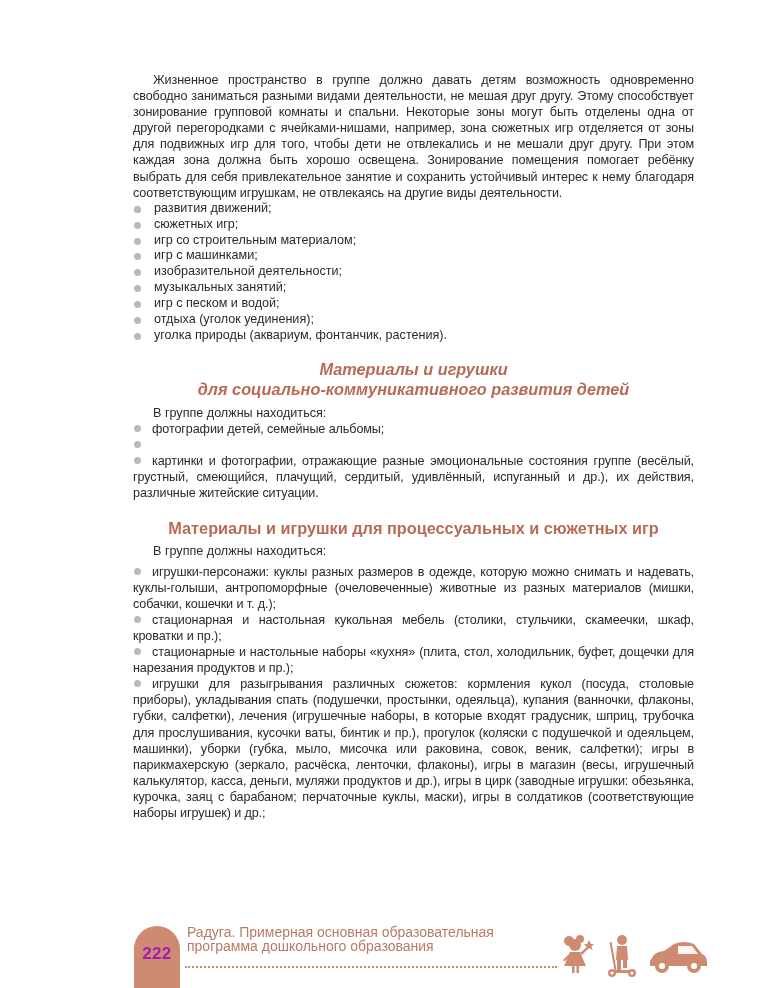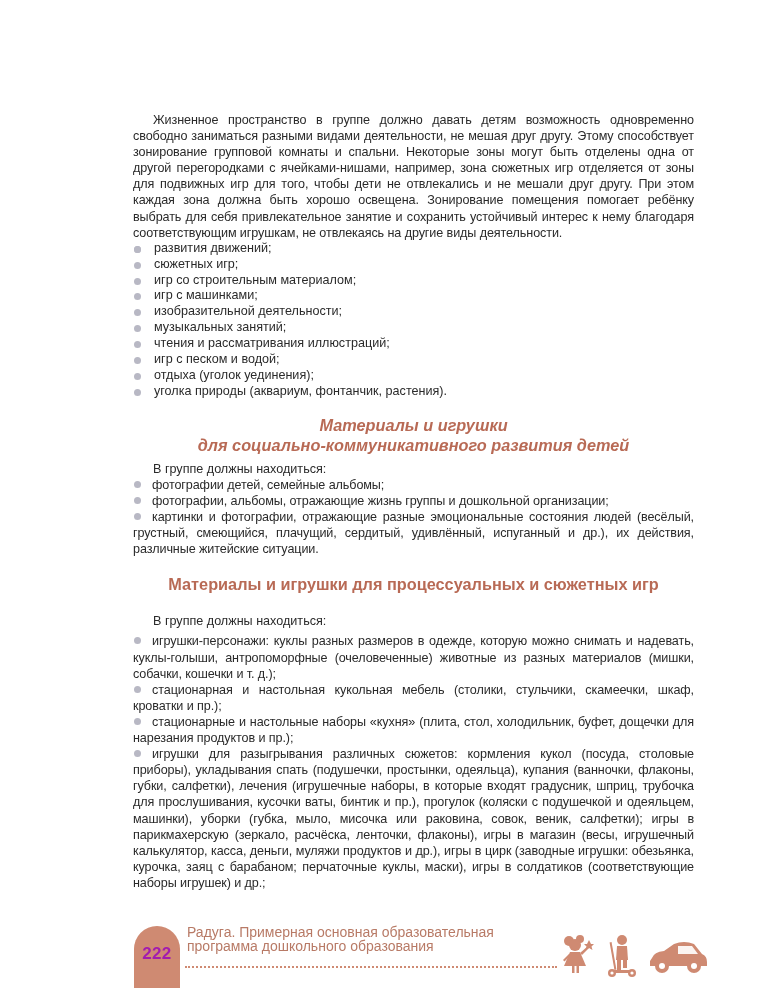--- a/index.html
+++ b/index.html
@@ -21,21 +21,21 @@
       top: 72px;
       width: 561px;
     }
     .p {
       font-size: 12.6px;
       line-height: 16.1px;
       text-align: justify;
       margin: 0;
       letter-spacing: -0.1px;
     }
-    .indent { text-indent: 20px; margin-top: 40px; }
+    .indent { text-indent: 20px; }
     .intro {
       font-size: 12.6px;
       line-height: 16.1px;
       margin: 0;
       padding-left: 20px;
     }
     ul.zones {
       list-style: none;
       margin: 0;
       padding: 0;
@@ -81,21 +81,21 @@
     }
     .heading {
       color: #b86a55;
       font-weight: bold;
       font-size: 16.3px;
       line-height: 20px;
       text-align: center;
       margin: 0;
     }
     .h-social { margin-top: 15px; margin-bottom: 6px; font-style: italic; }
-    .h-plot { margin-top: 17px; margin-bottom: 19px; }
+    .h-plot { margin-top: 17px; margin-bottom: 5px; }
     .spacer6 { height: 4px; }
 
     
     .footer-tab {
       position: absolute;
       left: 134px;
       top: 926px;
       width: 46px;
       height: 62px;
       background: #cf8a72;
@@ -147,35 +147,34 @@
   <p class="p indent">Жизненное пространство в группе должно давать детям возможность одновременно свободно заниматься разными видами деятельности, не мешая друг другу. Этому способствует зонирование групповой комнаты и спальни. Некоторые зоны могут быть отделены одна от другой перегородками с ячейками-нишами, например, зона сюжетных игр отделяется от зоны для подвижных игр для того, чтобы дети не отвлекались и не мешали друг другу. При этом каждая зона должна быть хорошо освещена. Зонирование помещения помогает ребёнку выбрать для себя привлекательное занятие и сохранить устойчивый интерес к нему благодаря соответствующим игрушкам, не отвлекаясь на другие виды деятельности.</p>
 
   <ul class="zones">
     <li><span class="bullet"></span></li>
     <li><span class="bullet"></span><span>развития движений;</span></li>
     <li><span class="bullet"></span><span>сюжетных игр;</span></li>
     <li><span class="bullet"></span><span>игр со строительным материалом;</span></li>
     <li><span class="bullet"></span><span>игр с машинками;</span></li>
     <li><span class="bullet"></span><span>изобразительной деятельности;</span></li>
     <li><span class="bullet"></span><span>музыкальных занятий;</span></li>
-    <li><span class="bullet"></span><span>чтения и рассматривания иллюстраций;</span></li>
     <li><span class="bullet"></span><span>игр с песком и водой;</span></li>
     <li><span class="bullet"></span><span>отдыха (уголок уединения);</span></li>
     <li><span class="bullet"></span><span>уголка природы (аквариум, фонтанчик, растения).</span></li>
   </ul>
 
   <h2 class="heading h-social">
     <span>Материалы и игрушки</span><br>
     <span>для социально-коммуникативного развития детей</span>
   </h2>
   <p class="intro">В группе должны находиться:</p>
   <ul class="runin">
     <li><span class="inline-bullet"></span><span>фотографии детей, семейные альбомы;</span></li>
-    <li><span class="inline-bullet"></span><span>фотографии, альбомы, отражающие жизнь группы и дошкольной организации;</span></li>
-    <li><span class="inline-bullet"></span><span>картинки и фотографии, отражающие разные эмоциональные состояния людей (весёлый, грустный, смеющийся, плачущий, сердитый, удивлённый, испуганный и др.), их действия, различные житейские ситуации.</span></li>
+    <li><span class="inline-bullet"></span></li>
+    <li><span class="inline-bullet"></span><span>картинки и фотографии, отражающие разные эмоциональные состояния группе (весёлый, грустный, смеющийся, плачущий, сердитый, удивлённый, испуганный и др.), их действия, различные житейские ситуации.</span></li>
   </ul>
 
   <h2 class="heading h-plot">Материалы и игрушки для процессуальных и сюжетных игр</h2>
   <p class="intro">В группе должны находиться:</p>
   <div class="spacer6"></div>
   <ul class="runin">
     <li><span class="inline-bullet"></span><span>игрушки-персонажи: куклы разных размеров в одежде, которую можно снимать и надевать, куклы-голыши, антропоморфные (очеловеченные) животные из разных материалов (мишки, собачки, кошечки и т. д.);</span></li>
     <li><span class="inline-bullet"></span><span>стационарная и настольная кукольная мебель (столики, стульчики, скамеечки, шкаф, кроватки и пр.);</span></li>
     <li><span class="inline-bullet"></span><span>стационарные и настольные наборы «кухня» (плита, стол, холодильник, буфет, дощечки для нарезания продуктов и пр.);</span></li>
     <li><span class="inline-bullet"></span><span>игрушки для разыгрывания различных сюжетов: кормления кукол (посуда, столовые приборы), укладывания спать (подушечки, простынки, одеяльца), купания (ванночки, флаконы, губки, салфетки), лечения (игрушечные наборы, в которые входят градусник, шприц, трубочка для прослушивания, кусочки ваты, бинтик и пр.), прогулок (коляски с подушечкой и одеяльцем, машинки), уборки (губка, мыло, мисочка или раковина, совок, веник, салфетки); игры в парикмахерскую (зеркало, расчёска, ленточки, флаконы), игры в магазин (весы, игрушечный калькулятор, касса, деньги, муляжи продуктов и др.), игры в цирк (заводные игрушки: обезьянка, курочка, заяц с барабаном; перчаточные куклы, маски), игры в солдатиков (соответствующие наборы игрушек) и др.;</span></li>

